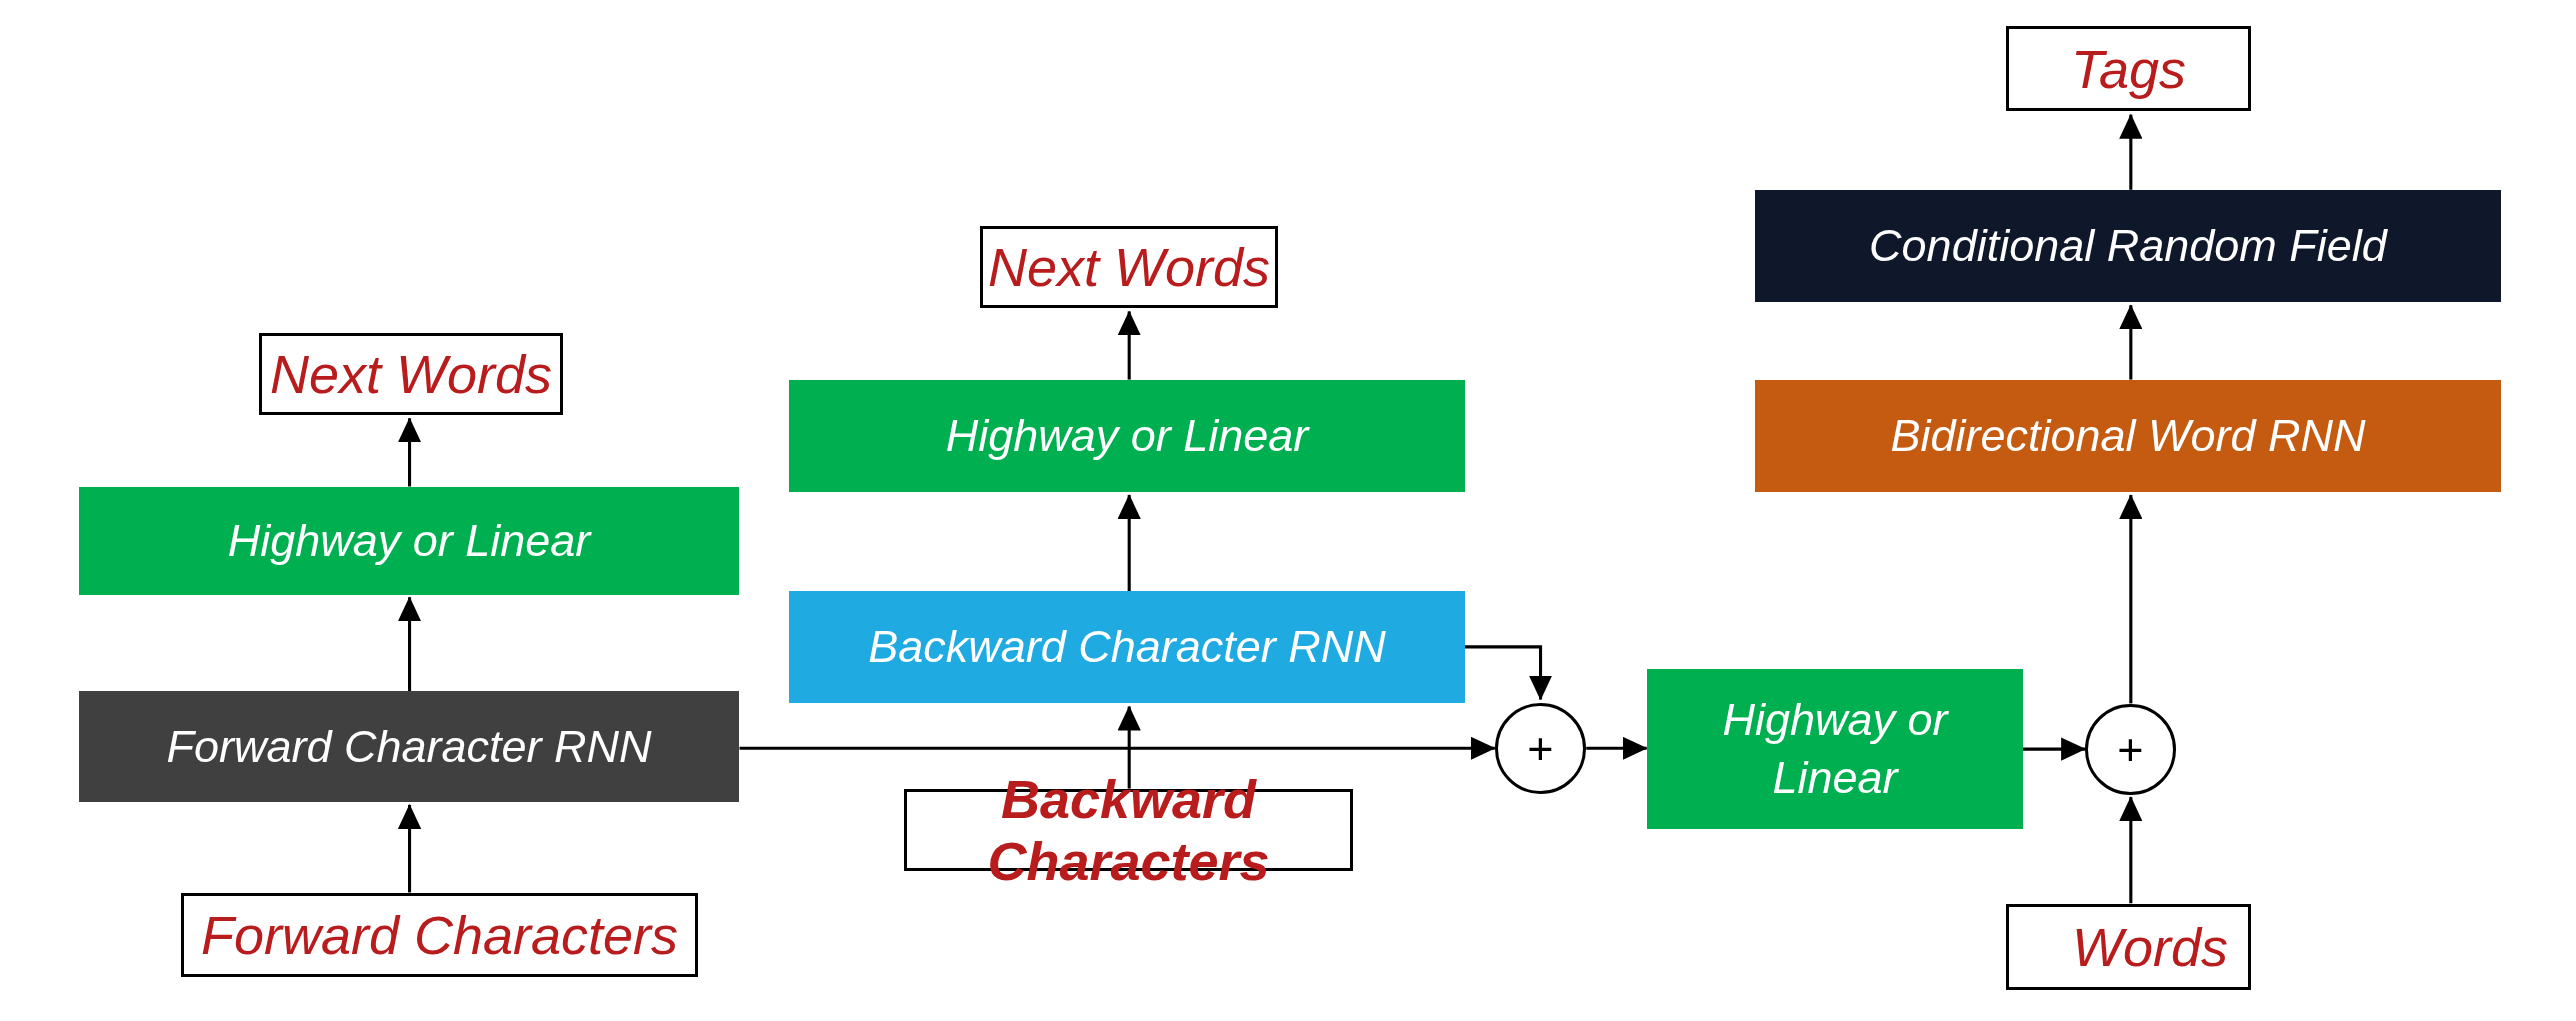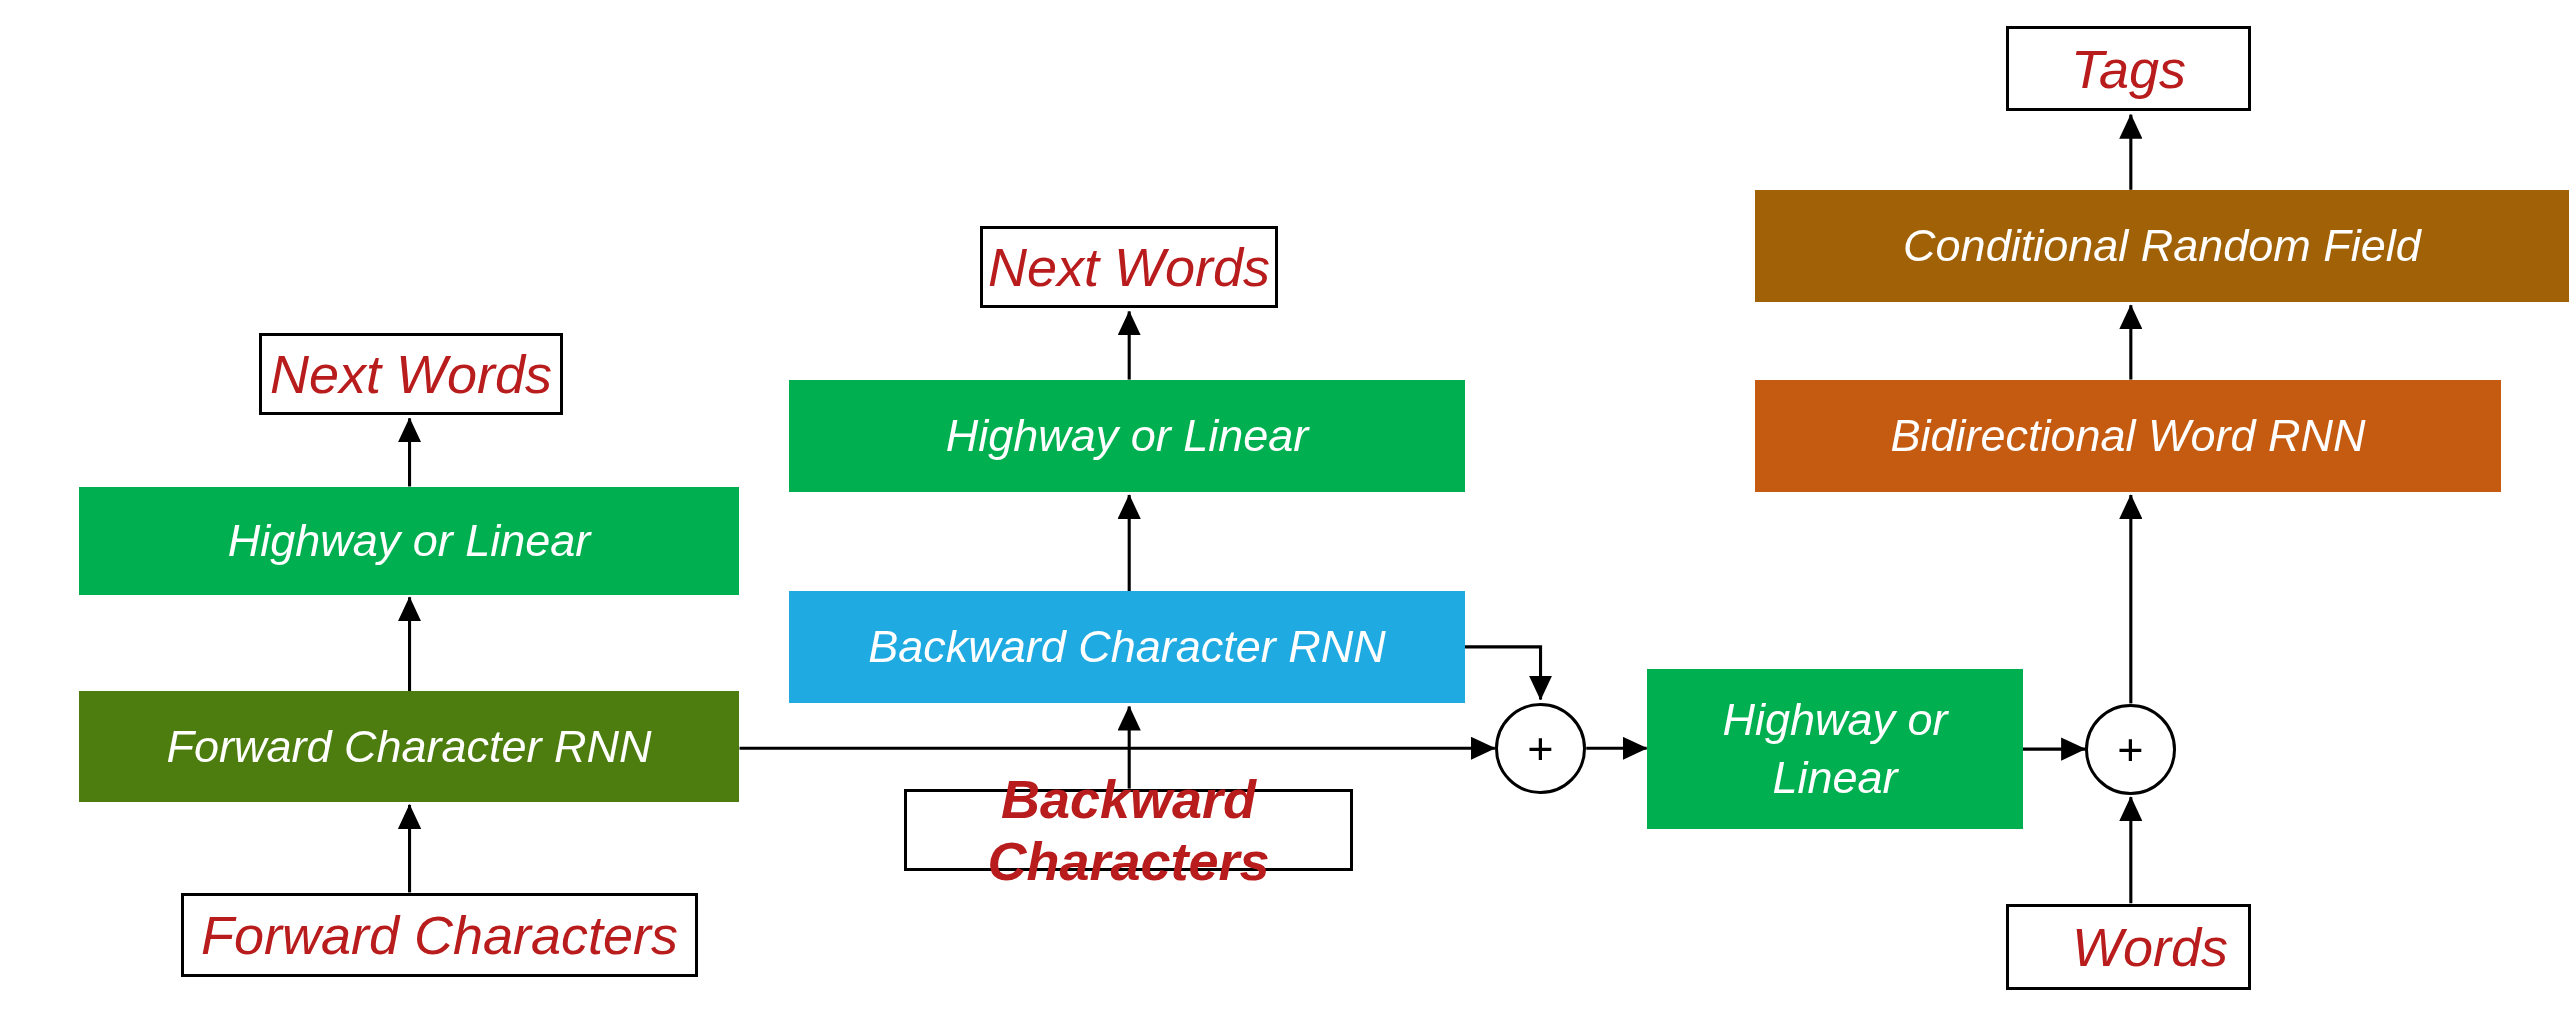--- a/index.html
+++ b/index.html
@@ -76,21 +76,21 @@
     <line x1="2750" y1="1166" x2="2750" y2="1029" marker-end="url(#arr)"></line>
     <line x1="2750" y1="908" x2="2750" y2="639" marker-end="url(#arr)"></line>
     <line x1="2750" y1="490" x2="2750" y2="394" marker-end="url(#arr)"></line>
     <line x1="2750" y1="245" x2="2750" y2="148" marker-end="url(#arr)"></line>
   </svg>
 
   <div class="node box-white" style="left:259px;top:333px;width:304px;height:82px;">Next Words</div>
 
   <div class="node box-color" style="left: 79px; top: 487px; width: 660px; height: 108px; background-color: rgb(0, 176, 80);">Highway or Linear</div>
 
-  <div class="node box-color" style="left: 79px; top: 691px; width: 660px; height: 111px; background-color: #4d7c0f; font-style: italic;">Forward Character RNN</div>
+  <div class="node box-color" style="left: 79px; top: 691px; width: 660px; height: 111px; background-color: #404040; font-style: italic;">Forward Character RNN</div>
 
   <div class="node box-white" style="left:181px;top:893px;width:517px;height:84px;">Forward Characters</div>
 
   <div class="node box-white" style="left:980px;top:226px;width:298px;height:82px;">Next Words</div>
 
   <div class="node box-color" style="left: 789px; top: 380px; width: 676px; height: 112px; background-color: rgb(0, 176, 80);">Highway or Linear</div>
 
   <div class="node box-color" style="left: 789px; top: 591px; width: 676px; height: 112px; background-color: rgb(31, 170, 226);">Backward Character RNN</div>
 
   <div class="node box-white" style="left:904px;top:789px;width:449px;height:82px;font-weight:bold;">Backward Characters</div>
@@ -107,18 +107,18 @@
   </div>
 
   <div class="sum-circle" style="left:2085px;top:704px;width:91px;height:91px;">
     <span>+</span>
   </div>
 
   <div class="node box-white" style="left:2006px;top:904px;width:245px;height:86px;padding-left:43px;">Words</div>
 
   <div class="node box-color" style="left: 1755px; top: 380px; width: 746px; height: 112px; background-color: rgb(197, 90, 17);">Bidirectional Word RNN</div>
 
-  <div class="node box-color" style="left: 1755px; top: 190px; width: 814px; height: 112px; background-color: #a16207;">Conditional Random Field</div>
+  <div class="node box-color" style="left: 1755px; top: 190px; width: 746px; height: 112px; background-color: #0f172a;">Conditional Random Field</div>
 
   <div class="node box-white" style="left:2006px;top:26px;width:245px;height:85px;">Tags</div>
 
 </div>
 
 
 </body></html>

